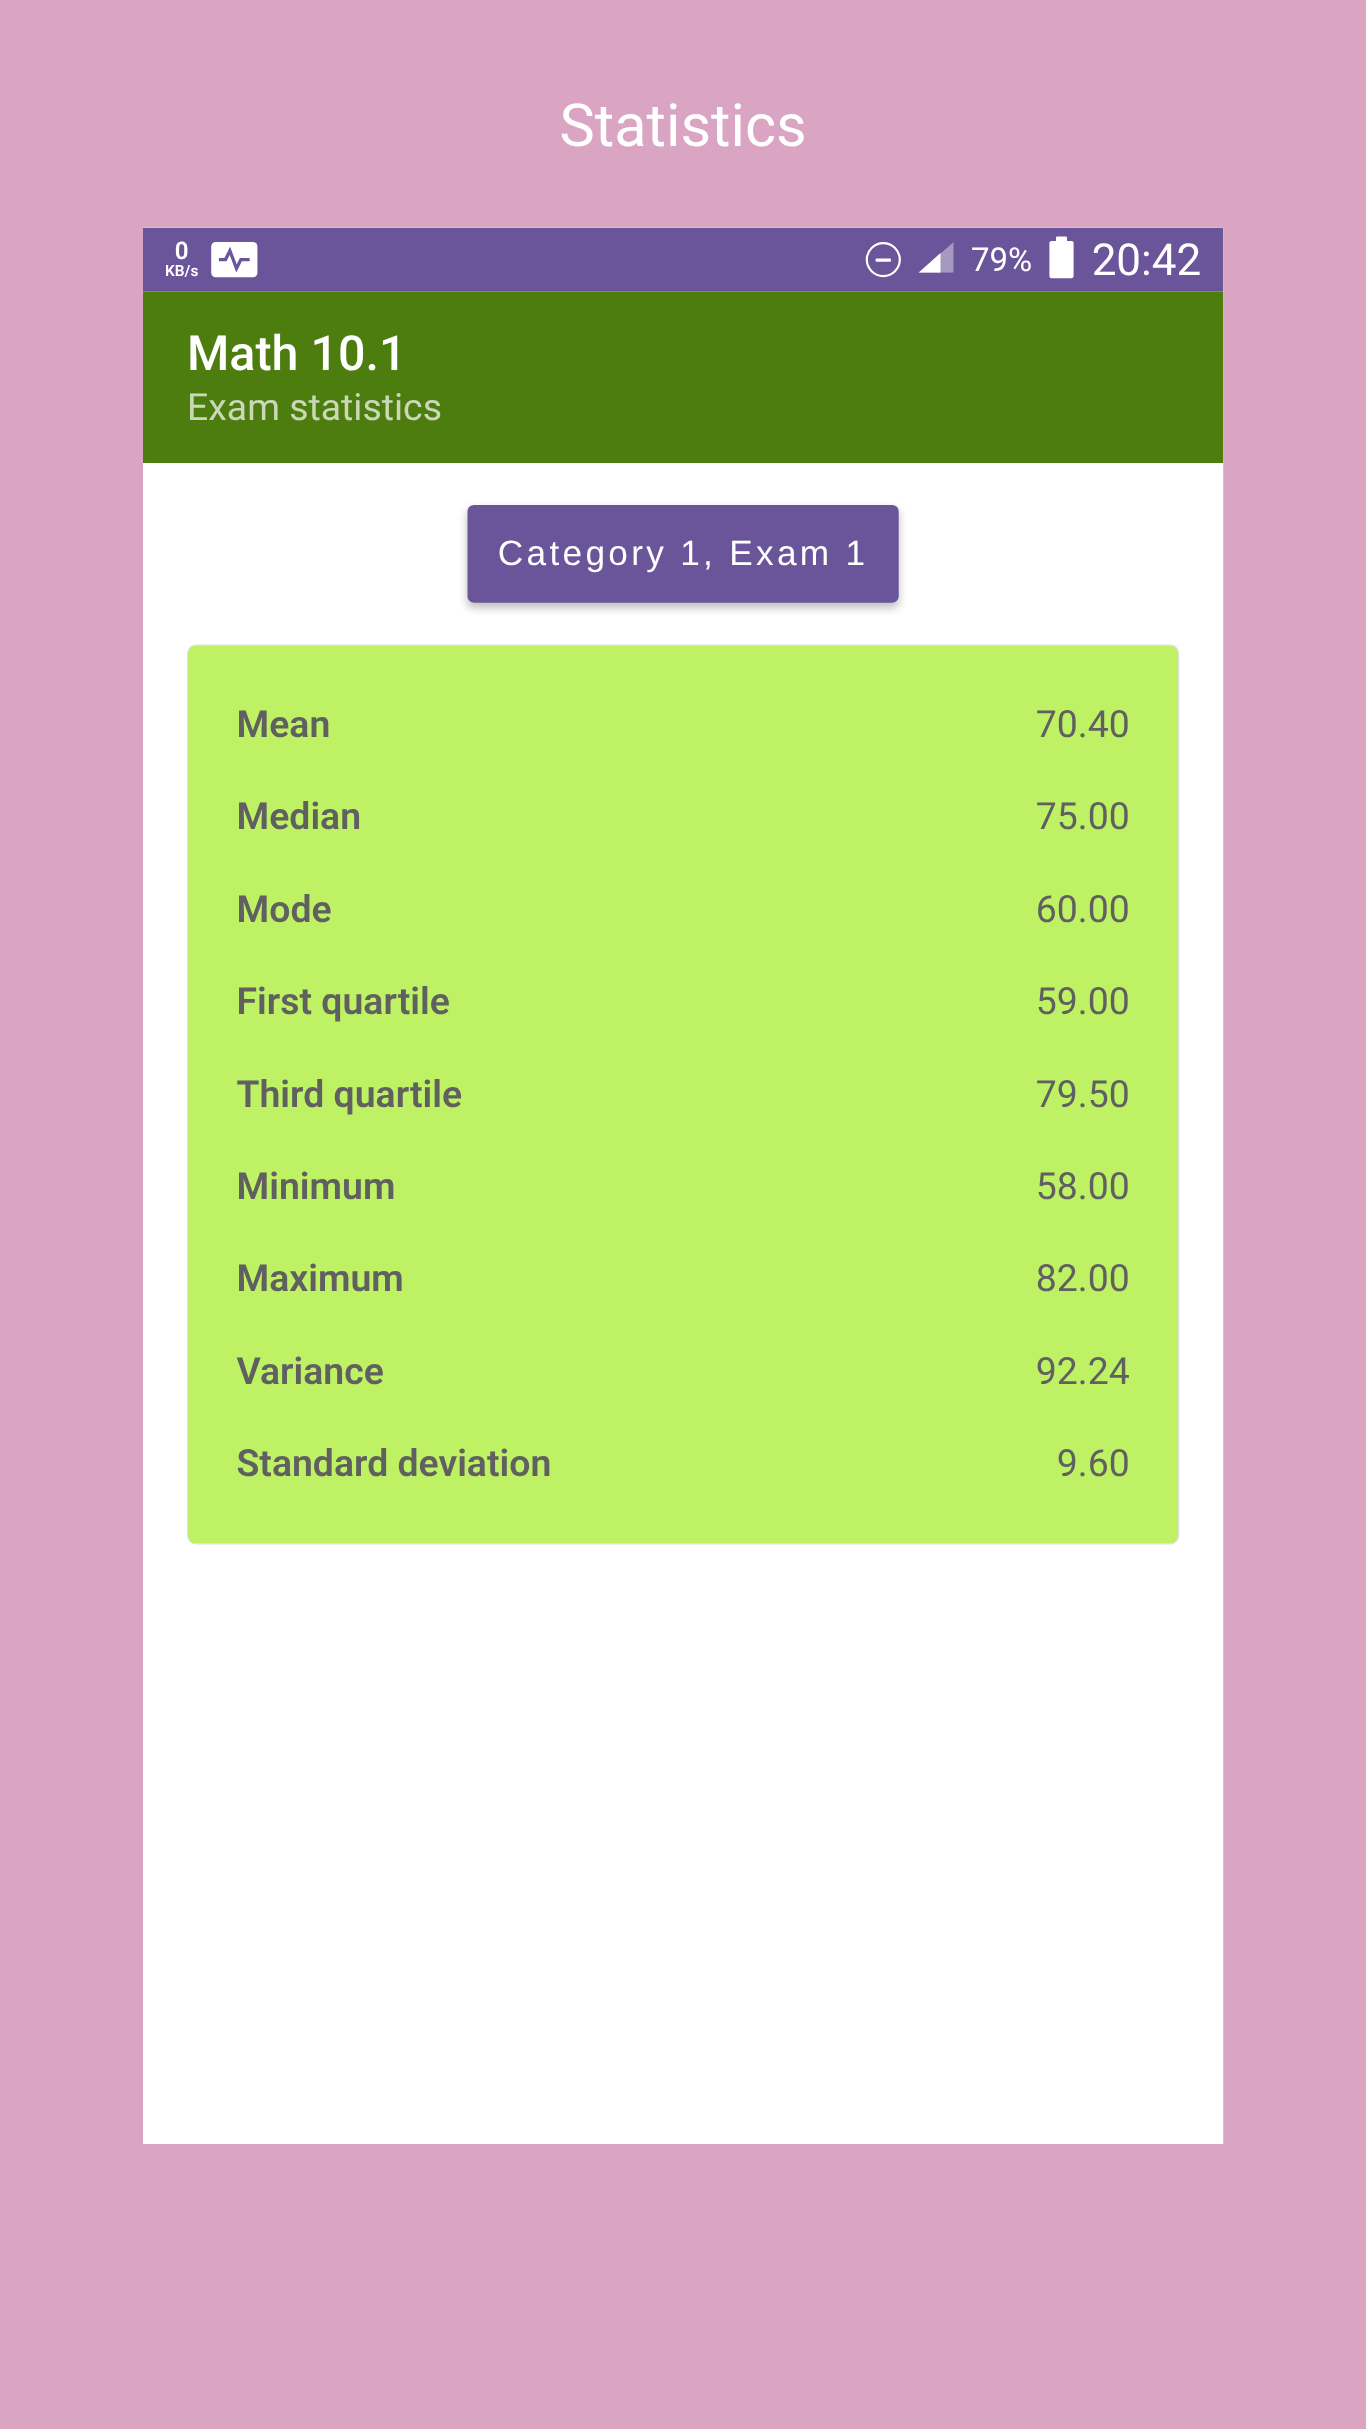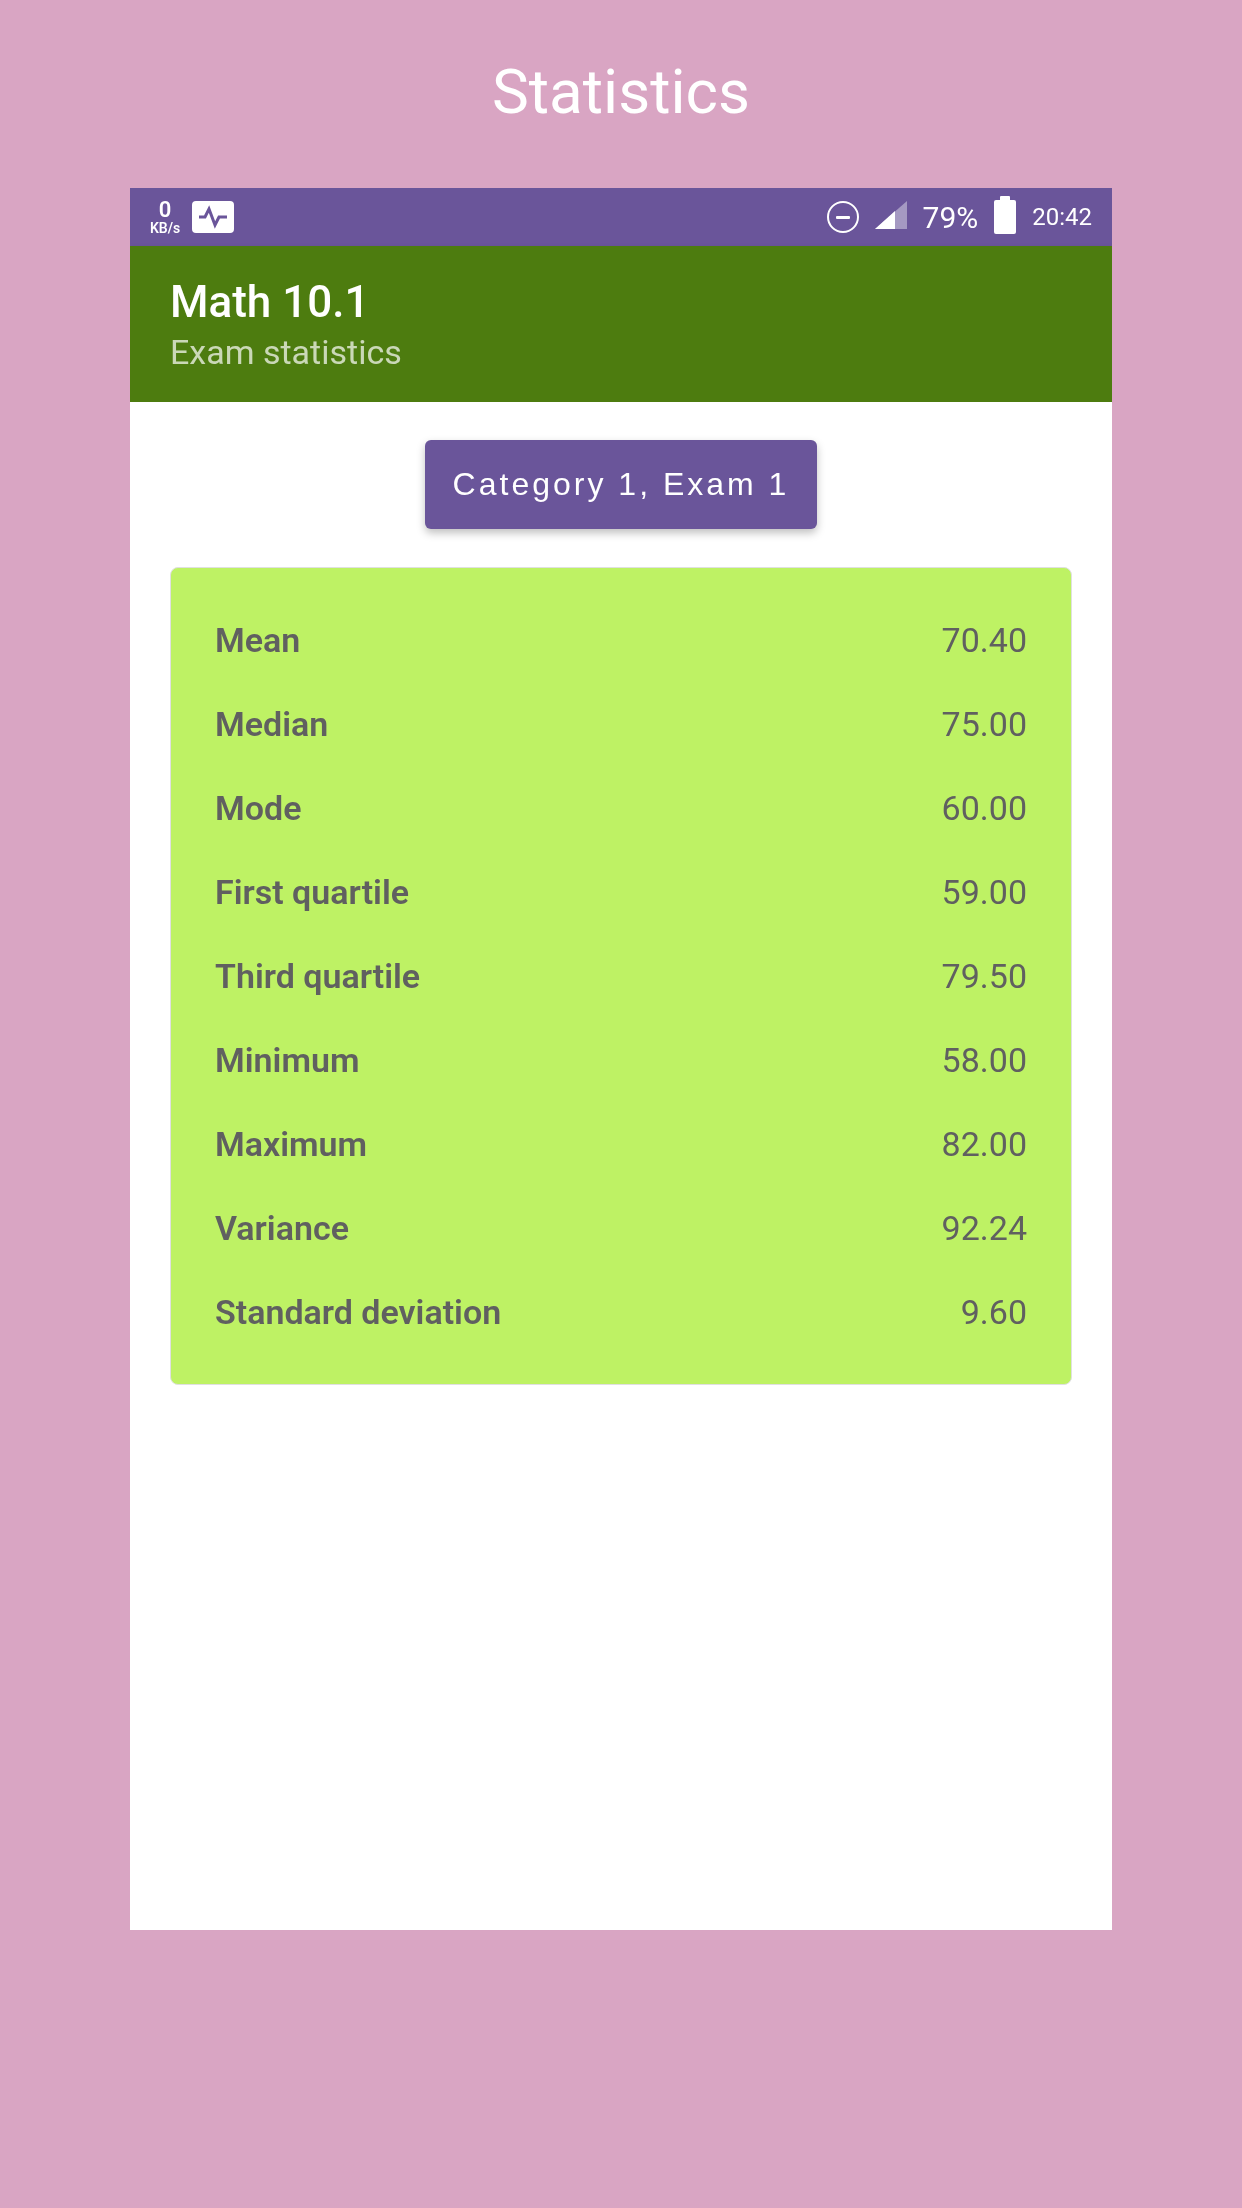--- a/index.html
+++ b/index.html
@@ -11,23 +11,23 @@
       width: 1242px;
       height: 2208px;
       background-color: #d9a5c3;
       font-family: -apple-system, BlinkMacSystemFont, 'Segoe UI', Roboto, Helvetica, Arial, sans-serif;
       display: flex;
       flex-direction: column;
       align-items: center;
     }
     .page-title {
       color: #ffffff;
-      font-size: 62px;
-      font-weight: 400;
-      margin-top: 55px;
+      font-size: 54px;
+      font-weight: 400;
+      margin-top: 84px;
       margin-bottom: 60px;
       text-align: center;
     }
     .device-frame {
       width: 982px;
       height: 1742px;
       background-color: #ffffff;
       display: flex;
       flex-direction: column;
       overflow: hidden;
@@ -113,21 +113,21 @@
       position: absolute;
       top: -4px;
       left: 50%;
       transform: translateX(-50%);
       width: 10px;
       height: 4px;
       background-color: #ffffff;
       border-radius: 1px 1px 0 0;
     }
     .clock {
-      font-size: 24px;
+      font-size: 40px;
       font-weight: 400;
     }
     .app-header {
       background-color: #4d7c0f;
       padding: 30px 40px 30px 40px;
       box-shadow: 0 3px 6px rgba(0,0,0,0.2);
     }
     .app-title {
       color: #ffffff;
       font-size: 44px;

